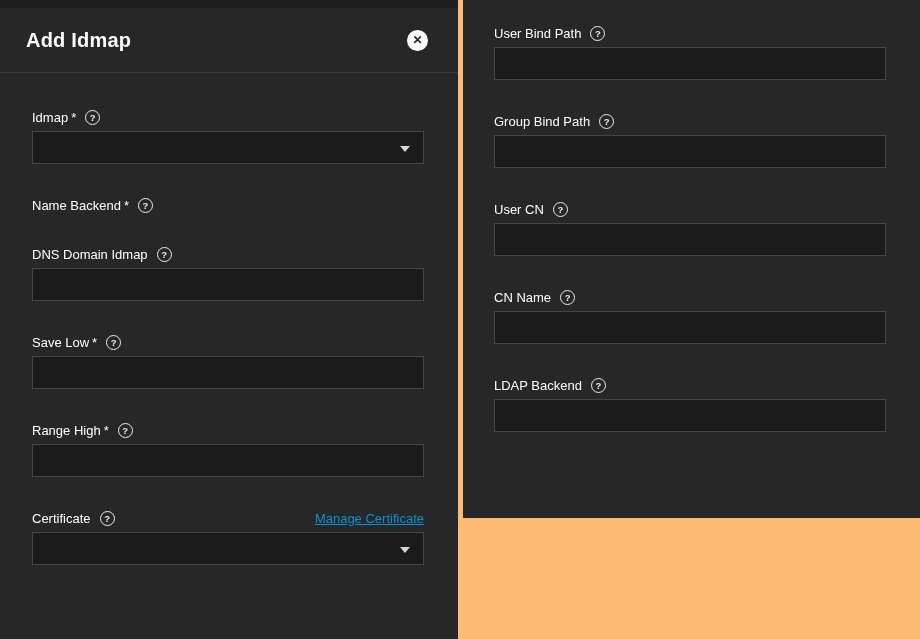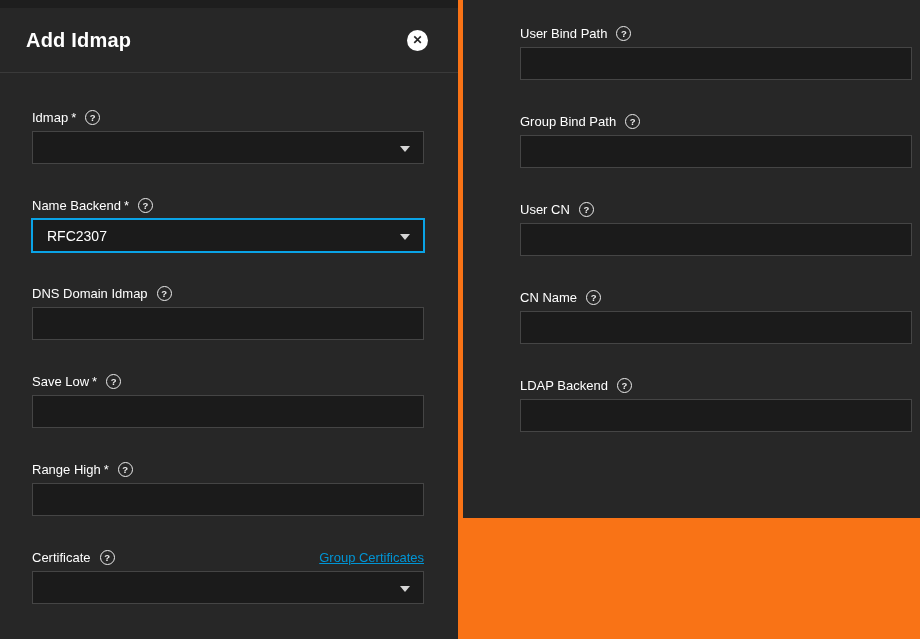--- a/index.html
+++ b/index.html
@@ -8,25 +8,25 @@
     --panel-bg:#272727;
     --strip-bg:#1e1e1e;
     --input-bg:#1b1b1b;
     --input-border:#454545;
     --divider:#3a3a3a;
     --text:#ffffff;
   }
   *{box-sizing:border-box;margin:0;padding:0;}
   html,body{width:920px;height:639px;overflow:hidden;background:#ffffff;
     font-family:"Liberation Sans", sans-serif;}
-  .page{position:relative;width:920px;height:639px;background:#f97316;}
+  .page{position:relative;width:920px;height:639px;background:#fdba74;}
 
   .panel{position:absolute;background:var(--panel-bg);color:var(--text);}
   .panel-left{left:0;top:0;width:458px;height:639px;}
-  .panel-right{left:463px;top:0;width:457px;height:518px;padding-left:26px;}
+  .panel-right{left:463px;top:0;width:457px;height:518px;}
 
   .top-strip{height:8px;background:var(--strip-bg);}
   .dlg-header{height:65px;display:flex;align-items:center;
     padding:0 30px 0 26px;border-bottom:1px solid var(--divider);}
   .dlg-title{font-size:20px;font-weight:700;letter-spacing:.2px;}
   .close-btn{margin-left:auto;width:21px;height:21px;border:none;border-radius:50%;
     background:#ffffff;color:#262626;font-size:12px;font-weight:700;line-height:21px;
     text-align:center;cursor:pointer;display:flex;align-items:center;justify-content:center;}
   .close-btn span{transform:translateY(-0.5px);}
 
@@ -90,25 +90,20 @@
   </div>
         <div class="field">
     <div class="label-row">
       <label class="lbl">
         <span class="lbl-text">Name Backend</span>
         <span class="req">*</span>
       </label>
       <span class="help">?</span>
 
     </div>
-    <div class="control select focused">
-      <span class="value">RFC2307</span>
-
-      <span class="arrow"></span>
-    </div>
   </div>
         <div class="field">
     <div class="label-row">
       <label class="lbl">
         <span class="lbl-text">DNS Domain Idmap</span>
 
       </label>
       <span class="help">?</span>
 
     </div>
@@ -148,21 +143,21 @@
 
     </div>
   </div>
         <div class="field extra-gap">
     <div class="label-row">
       <label class="lbl">
         <span class="lbl-text">Certificate</span>
 
       </label>
       <span class="help">?</span>
-      <a class="cert-link">Group Certificates</a>
+      <a class="cert-link">Manage Certificate</a>
     </div>
     <div class="control select">
       <span class="value"></span>
 
       <span class="arrow"></span>
     </div>
   </div>
       </div>
   </section>
 

